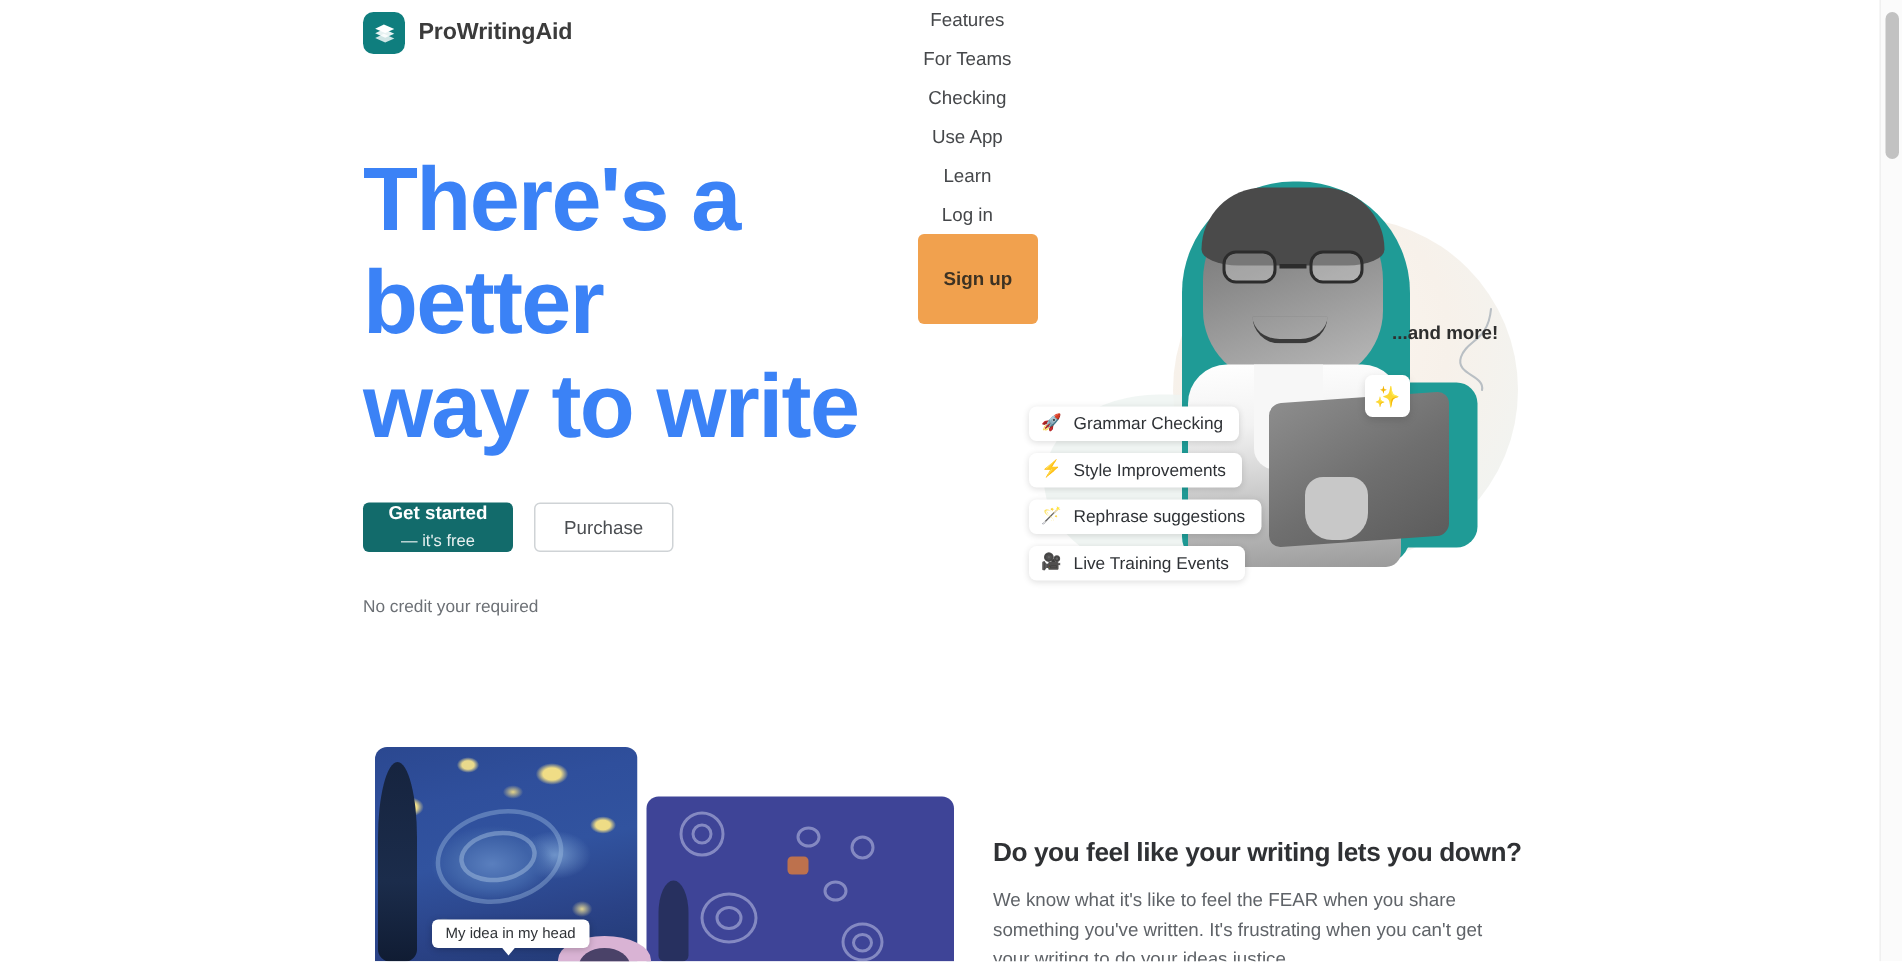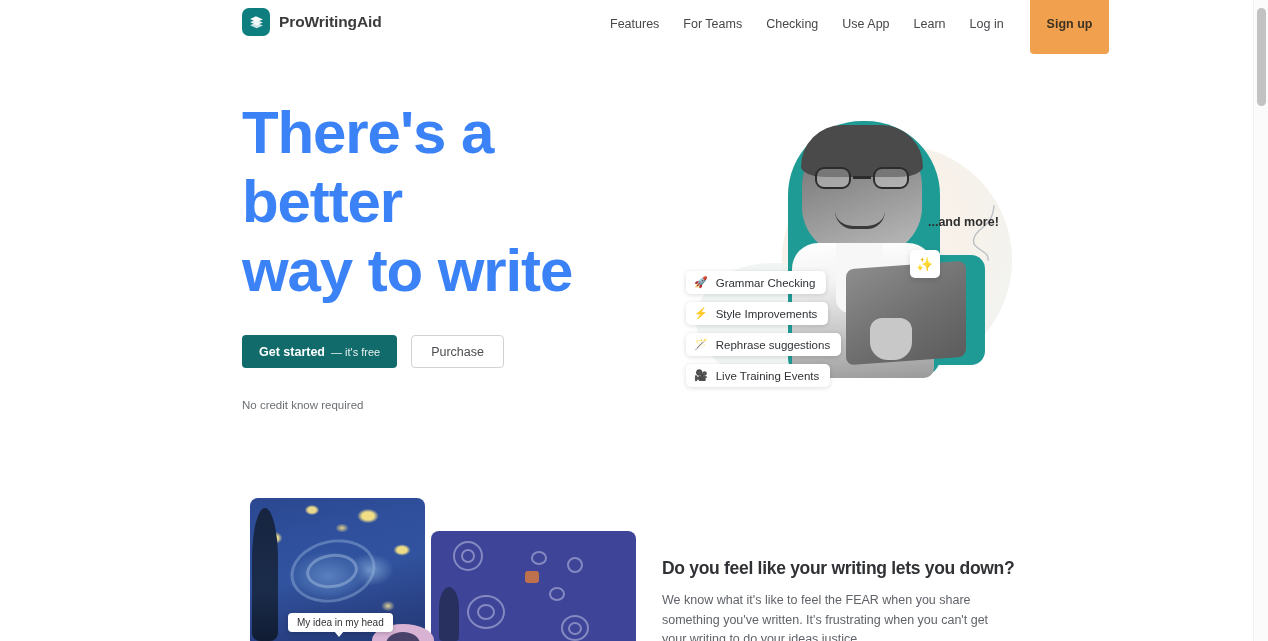--- a/index.html
+++ b/index.html
@@ -55,21 +55,21 @@
     font-size: 15.5px;
     font-weight: bold;
     color: #3b3b3b;
     letter-spacing: -0.1px;
     white-space: nowrap;
   }
 
   .nav {
     position: absolute; left: 598px; top: 0;
     height: 48px;
-    display: flex; align-items: center; gap: 0px;
+    display: flex; align-items: center; gap: 0px; flex-direction: column;
   }
   .nav-link {
     font-size: 12.5px;
     color: #45474a;
     padding: 6px 12px;
     white-space: nowrap;
     cursor: pointer;
     text-decoration: none;
   }
   .nav-cta {
@@ -118,20 +118,21 @@
     color: #ffffff;
     border: none;
     border-radius: 4px;
     height: 33px;
     padding: 0 17px;
     font-size: 12.5px;
     font-weight: bold;
     cursor: pointer;
     display: inline-flex; align-items: center; gap: 6px;
     white-space: nowrap;
+    flex-direction: column;
   }
   .btn-primary .sub {
     font-weight: normal;
     font-size: 11px;
     opacity: .9;
   }
   .btn-secondary {
     background: #ffffff;
     color: #4a4d51;
     border: 1px solid #cfd3d6;
@@ -441,21 +442,21 @@
 way to write</h1>
 
       <div class="hero-actions">
         <button class="btn-primary">
           <span>Get started</span>
           <span class="sub">— it's free</span>
         </button>
         <button class="btn-secondary">Purchase</button>
       </div>
 
-      <div class="hero-note">No credit know required</div>
+      <div class="hero-note">No credit your required</div>
     </div>
 
     <div class="hero-art">
       <div class="art-blob"></div>
       <div class="art-blob2"></div>
       <div class="art-teal-shape"></div>
       <div class="art-teal-arm"></div>
 
       <div class="art-person-head"></div>
       <div class="art-person-hair"></div>

